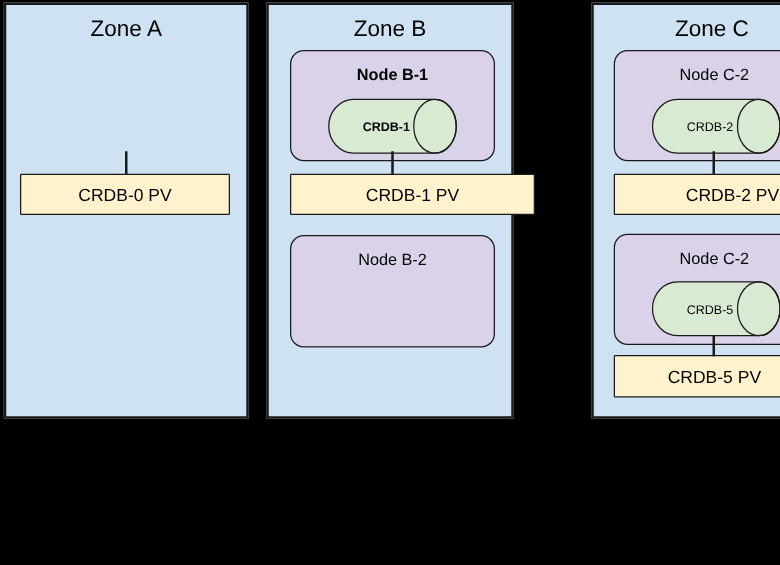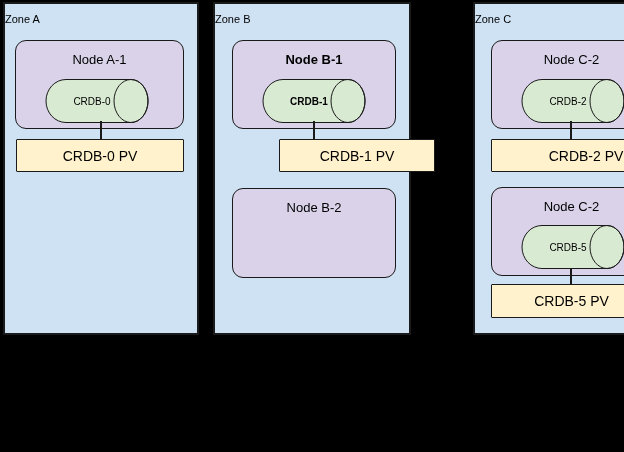--- a/index.html
+++ b/index.html
@@ -25,22 +25,22 @@
   }
   .zone-a { left: 3px;   width: 196px; }
   .zone-b { left: 213px; width: 198px; }
   .zone-c { left: 428px; width: 193px; margin-left: 45px; }
 
   .zone-title {
     position: absolute;
     top: 9px;
     left: 0;
     width: 100%;
-    text-align: left;
-    font-size: 11px;
+    text-align: center;
+    font-size: 18px;
     color: #000000;
   }
   .node {
     position: absolute;
     background: #d9d2e9;
     border: 1px solid #1a1a1a;
     border-radius: 11px;
     box-sizing: border-box;
   }
   .node-label {
@@ -97,40 +97,32 @@
   .zb-node2 { left: 17px; top: 184px; width: 164px; height: 90px; }
   .zc-node1 { left: 16px; top: 36px; width: 161px; height: 89px; }
   .zc-node2 { left: 16px; top: 183px; width: 161px; height: 89px; padding-left: 44px; }
   .cyl-std  { left: 29px; top: 38px; }
   .conn-1   { top: 117px; height: 19px; }
   .za-conn  { left: 95px; }
   .zb-conn  { left: 98px; }
   .zc-conn  { left: 95px; }
   .zc-conn2 { left: 95px; top: 264px; height: 17px; }
   .za-pv1   { left: 11px; top: 135px; width: 168px; }
-  .zb-pv1   { left: 17px; top: 135px; width: 156px; margin-left: 47px; }
+  .zb-pv1   { left: 17px; top: 135px; width: 196px; }
   .zc-pv1   { left: 16px; top: 135px; width: 190px; }
   .zc-pv2   { left: 16px; top: 280px; width: 161px; height: 34px; justify-content: center; }
 </style>
 </head>
 <body>
 
 <div class="canvas">
 
   <div class="zone zone-a">
     <div class="zone-title">Zone A</div>
 
-    <div class="node za-node1">
-      <div class="node-label">Node A-1</div>
-      <svg class="cyl cyl-std" width="107" height="45" viewBox="0 0 107 45">
-        <path class="cyl-shape" d="M21,0.5 H86 A17,21.5 0 0 1 86,43.5 H21 A20,21.5 0 0 1 21,0.5 Z"></path>
-        <ellipse class="cyl-cap" cx="86" cy="22" rx="17" ry="21.5"></ellipse>
-        <text x="47" y="26" text-anchor="middle">CRDB-0</text>
-      </svg>
-    </div>
 
     <div class="connector conn-1 za-conn"></div>
 
     <div class="pv za-pv1">
       <span>CRDB-0 PV</span>
     </div>
   </div>
 
   <div class="zone zone-b">
     <div class="zone-title">Zone B</div>

